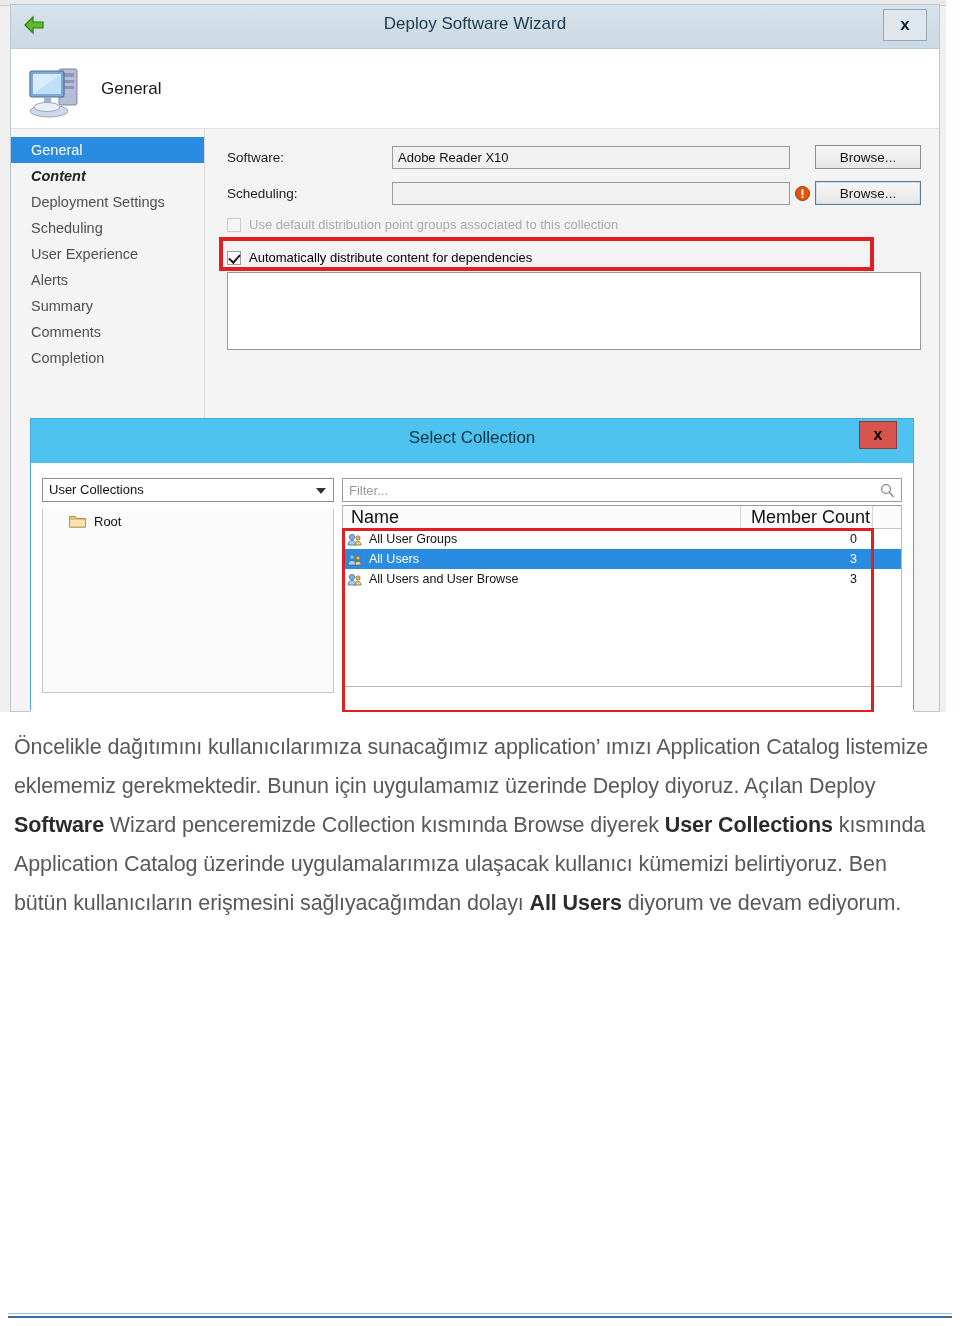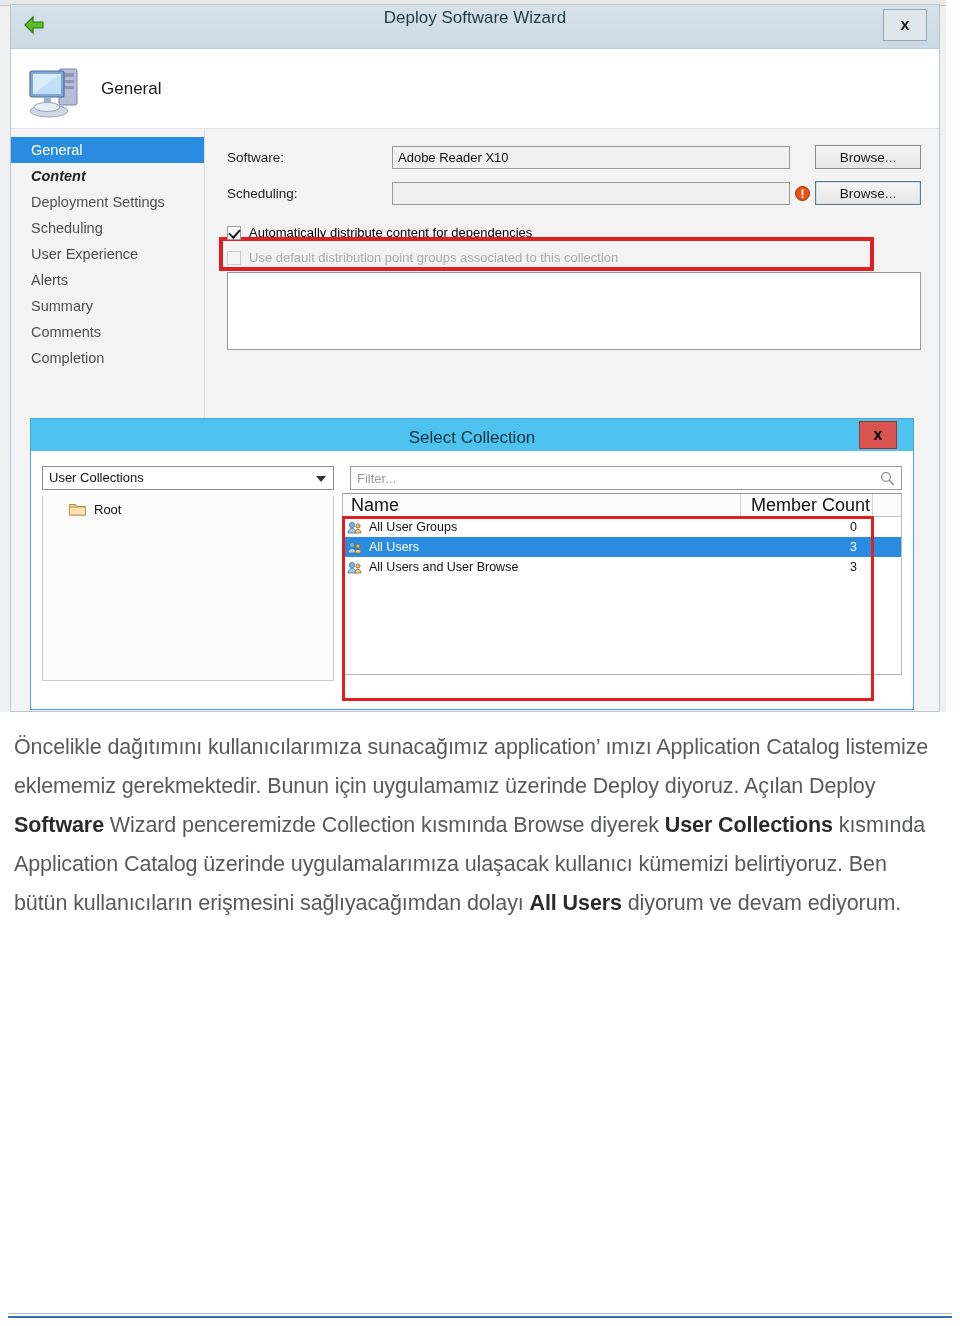--- a/index.html
+++ b/index.html
@@ -48,21 +48,21 @@
     height: 44px;
     background: linear-gradient(#d7e2ea, #cbd9e4);
     border-bottom: 1px solid #bcccd8;
   }
   .wiz-green-arrow {
     position: absolute; left: 12px; top: 9px;
     width: 26px; height: 24px;
   }
   .wiz-title {
     position: absolute;
-    left: 0; right: 0; top: 3px;
+    left: 0; right: 0; top: 9px;
     text-align: center;
     font-size: 17px;
     color: #1b3a4b;
     font-family: "Liberation Sans", sans-serif;
   }
   .wiz-close {
     position: absolute;
     right: 12px; top: 4px;
     width: 44px; height: 32px;
     background: #dfe7ed;
@@ -210,21 +210,21 @@
   
   .modal {
     position: absolute;
     left: 30px; top: 418px;
     width: 884px; height: 292px;
     background: #ffffff;
     border: 1px solid #4aa8d8;
   }
   .modal-titlebar {
     position: relative;
-    height: 32px;
+    height: 44px;
     background: #4ec3ef;
   }
   .modal-title {
     position: absolute; left: 0; right: 0; top: 9px;
     text-align: center;
     font-size: 17px;
     color: #11333f;
   }
   .modal-close {
     position: absolute;
@@ -286,21 +286,20 @@
 
   .modal-right {
     position: relative;
     flex: 1;
   }
   .filter-bar {
     position: relative;
     height: 24px;
     border: 1px solid #9b9b9b;
     background: #ffffff;
-    margin-left: 8px;
   }
   .filter-input {
     width: 100%; height: 100%;
     border: none; outline: none;
     font-size: 13px;
     color: #111;
     padding-left: 6px;
     background: transparent;
     font-family: "Liberation Sans", sans-serif;
   }
@@ -444,28 +443,28 @@
               <circle cx="7.5" cy="7.5" r="7" fill="#e8520e" stroke="#9c3205" stroke-width="1"></circle>
               <rect x="6.6" y="3.3" width="1.8" height="6" fill="#fff"></rect>
               <rect x="6.6" y="10.3" width="1.8" height="1.8" fill="#fff"></rect>
             </svg>
           </span>
           <button class="browse-btn focused">Browse...</button>
         </div>
 
         <div class="hl-collection"></div>
 
+        <div class="chk-row disabled">
+          <span class="chk-box"></span>
+          <span>Use default distribution point groups associated to this collection</span>
+        </div>
+
         <div class="chk-row" style="margin-top:18px;">
           <span class="chk-box checked"></span>
           <span>Automatically distribute content for dependencies</span>
-        </div>
-
-        <div class="chk-row disabled">
-          <span class="chk-box"></span>
-          <span>Use default distribution point groups associated to this collection</span>
         </div>
 
         <div class="comments-box"></div>
       </div>
     </div>
   </div>
 
   <div class="modal">
     <div class="modal-titlebar">
       <div class="modal-title">Select Collection</div>

